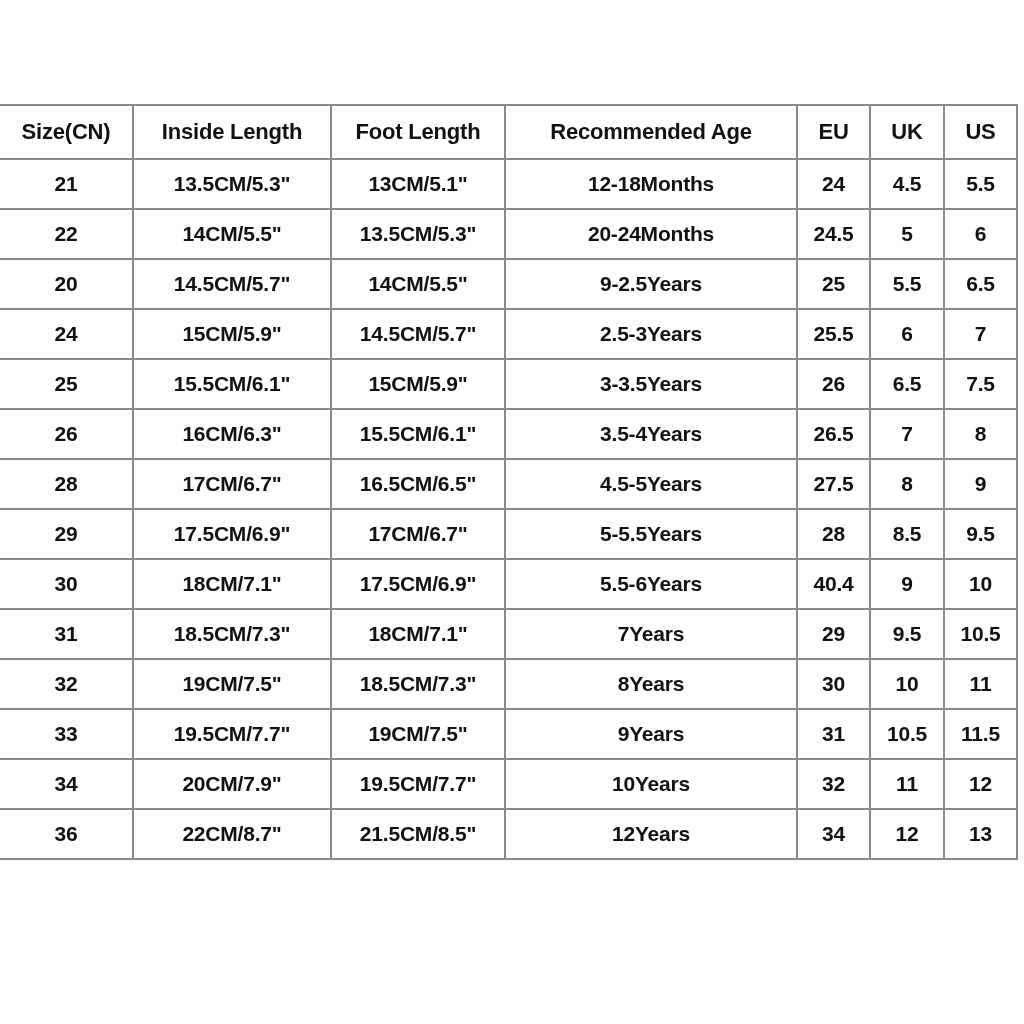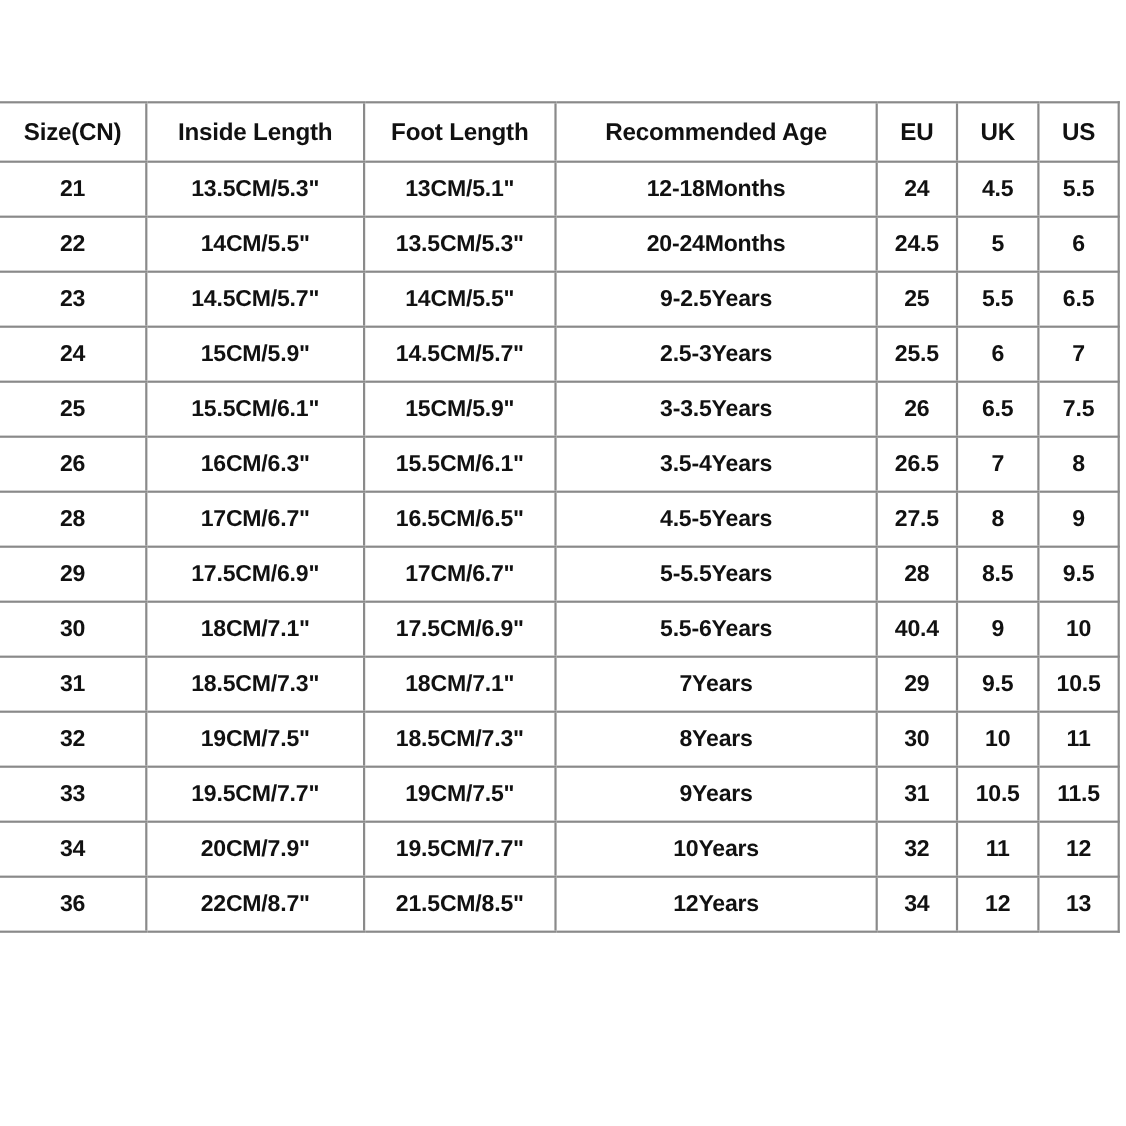--- a/index.html
+++ b/index.html
@@ -9,21 +9,21 @@
   body {
     width: 1024px;
     height: 1024px;
     background: #ffffff;
     font-family: "Liberation Sans", sans-serif;
     overflow: hidden;
   }
   #size-chart-wrap {
     position: absolute;
     left: 0;
-    top: 92px;
+    top: 104px;
     width: 1024px;
   }
   table#size-chart {
     border-collapse: collapse;
     width: 1017px;
     table-layout: fixed;
     background: #ffffff;
   }
   table#size-chart col.c-cn    { width: 133px; }
   table#size-chart col.c-inside{ width: 198px; }
@@ -110,21 +110,21 @@
         <tr>
           <td class="cell-cn">22</td>
           <td class="cell-inside">14CM/5.5"</td>
           <td class="cell-foot">13.5CM/5.3"</td>
           <td class="cell-age">20-24Months</td>
           <td class="cell-eu">24.5</td>
           <td class="cell-uk">5</td>
           <td class="cell-us">6</td>
         </tr>
         <tr>
-          <td class="cell-cn">23</td>
+          <td class="cell-cn">20</td>
           <td class="cell-inside">14.5CM/5.7"</td>
           <td class="cell-foot">14CM/5.5"</td>
           <td class="cell-age">9-2.5Years</td>
           <td class="cell-eu">25</td>
           <td class="cell-uk">5.5</td>
           <td class="cell-us">6.5</td>
         </tr>
         <tr>
           <td class="cell-cn">24</td>
           <td class="cell-inside">15CM/5.9"</td>

